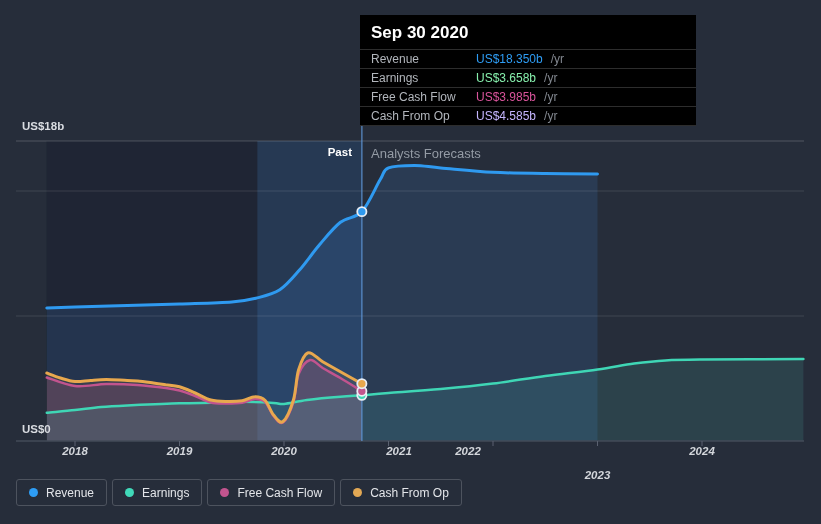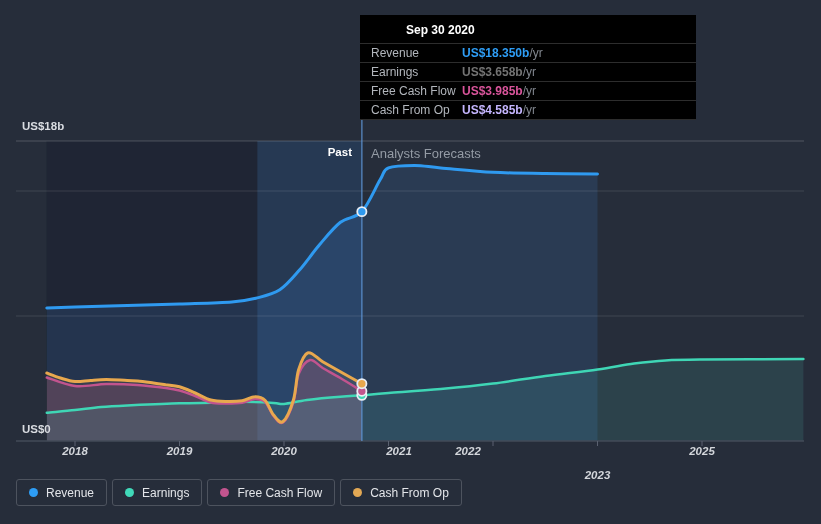--- a/index.html
+++ b/index.html
@@ -9,26 +9,26 @@
   .ylab{position:absolute;left:22px;font-size:11.5px;font-weight:bold;color:#d9dce1;}
   .ylab.top{top:120px;}
   .ylab.zero{top:423px;}
   .past-label{position:absolute;left:0;top:146px;width:352px;text-align:right;
               font-size:11.5px;font-weight:bold;color:#ffffff;}
   .fc-label{position:absolute;left:371px;top:146px;font-size:13px;color:#949ba5;}
   #xticks span{position:absolute;top:445px;width:40px;margin-left:-20px;text-align:center;
                font-size:11.5px;font-weight:bold;color:#d3d6db;font-style:italic;}
   .tooltip{position:absolute;left:360px;top:15px;width:336px;background:#000000;
            border-bottom:1px solid #2d2d2d;z-index:5;}
-  .tt-head{padding:8px 11px 6px 28px;font-size:12px;font-weight:bold;color:#ffffff;margin-left:18px;}
+  .tt-head{padding:8px 11px 6px 11px;font-size:17px;font-weight:bold;color:#ffffff;}
   .tt-row{display:flex;align-items:center;border-top:1px solid #2d2d2d;padding:2px 11px;
           height:14px;font-size:12px;}
   .tt-row .lbl{width:91px;color:#b2b6bc;flex:none;}
-  .tt-row .val{font-weight:bold;}
-  .tt-row .sfx{color:#82878f;margin-left:0;}
+  .tt-row .val{font-weight:normal;margin-left:14px;}
+  .tt-row .sfx{color:#82878f;margin-left:8px;}
   #legend{position:absolute;left:16px;top:479px;display:flex;gap:5px;}
   .leg-btn{display:flex;align-items:center;gap:8px;height:27px;padding:0 12px;
            border:1px solid #4d535e;border-radius:3px;background:transparent;
            font-size:12px;color:#e3e5e9;cursor:pointer;font-family:inherit;}
   .leg-dot{width:9px;height:9px;border-radius:50%;flex:none;}
 </style>
 </head>
 <body>
 
 <div class="stage">
@@ -67,34 +67,34 @@
   <div class="past-label">Past</div>
   <div class="fc-label">Analysts Forecasts</div>
 
   <div id="xticks">
       <span style="left: 75px;">2018</span>
       <span style="left: 179.5px;">2019</span>
       <span style="left: 284px;">2020</span>
       <span style="left: 399px;">2021</span>
       <span style="left: 468px;">2022</span>
       <span style="left: 597.5px; margin-top: 24px;">2023</span>
-      <span style="left: 702px;">2025</span>
+      <span style="left: 702px;">2024</span>
     </div>
 
   <div class="tooltip">
     <div class="tt-head">Sep 30 2020</div>
     <div id="tt-rows">
         <div class="tt-row">
           <span class="lbl">Revenue</span>
           <span class="val" style="color: rgb(46, 157, 245);">US$18.350b</span>
           <span class="sfx">/yr</span>
         </div>
         <div class="tt-row">
           <span class="lbl">Earnings</span>
-          <span class="val" style="color: #737373;">US$3.658b</span>
+          <span class="val" style="color: #86efac;">US$3.658b</span>
           <span class="sfx">/yr</span>
         </div>
         <div class="tt-row">
           <span class="lbl">Free Cash Flow</span>
           <span class="val" style="color: rgb(217, 84, 155); text-align: right;">US$3.985b</span>
           <span class="sfx">/yr</span>
         </div>
         <div class="tt-row">
           <span class="lbl">Cash From Op</span>
           <span class="val" style="color: #c4b5fd;">US$4.585b</span>

